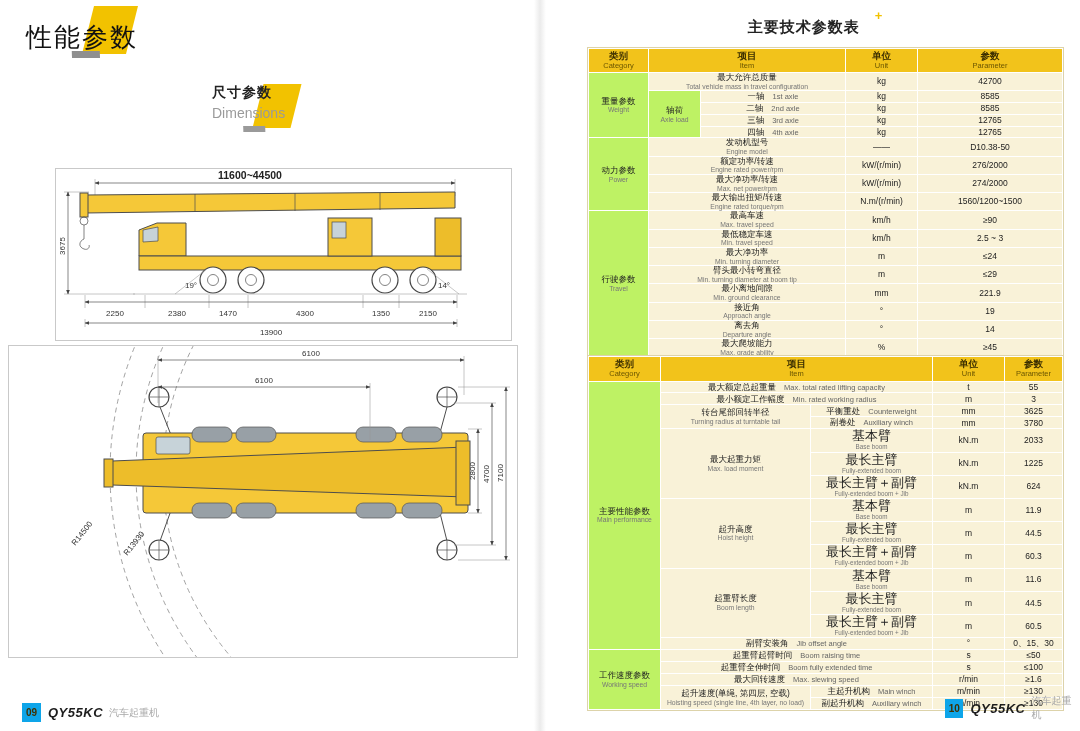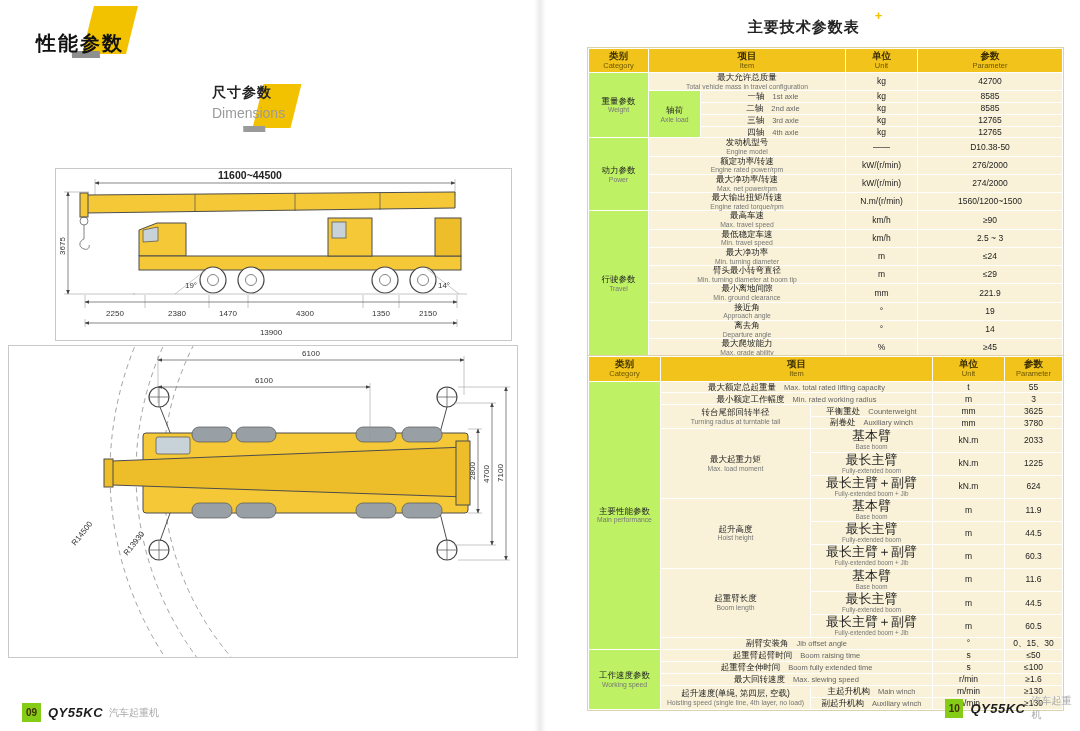--- a/index.html
+++ b/index.html
@@ -11,21 +11,21 @@
   .page{position:absolute;top:0;height:731px;}
   .page-left{left:0;width:540px;}
   .page-right{left:540px;width:540px;}
   .gutter{position:absolute;left:534px;top:0;width:12px;height:731px;pointer-events:none;
     background:linear-gradient(90deg,rgba(0,0,0,0) 0%,rgba(90,90,90,0.12) 50%,rgba(0,0,0,0) 100%);}
 
   
   .lp-header{position:absolute;left:22px;top:16px;width:260px;}
   .accent-main{position:absolute;left:66px;top:-10px;width:44px;height:48px;background:#F2C200;transform:skewX(-14deg);}
   .accent-main::after{content:"";position:absolute;left:-10px;bottom:-4px;width:28px;height:7px;background:#8f8f8f;transform:skewX(16deg);}
-  .lp-title{position:relative;margin:14px;font-size:20px;font-weight:bold;color:#111;letter-spacing:2px;z-index:2;}
+  .lp-title{position:relative;margin:4px;font-size:26px;font-weight:normal;color:#111;letter-spacing:2px;z-index:2;}
   .lp-sub{position:relative;font-size:13px;color:#8d8d8d;margin-top:4px;letter-spacing:.5px;z-index:2;}
 
   .dim-block{position:absolute;left:212px;top:84px;}
   .accent-dim{position:absolute;left:46px;top:0px;width:38px;height:44px;background:#F2C200;transform:skewX(-14deg);}
   .accent-dim::after{content:"";position:absolute;left:-9px;bottom:-4px;width:22px;height:6px;background:#9a9a9a;transform:skewX(16deg);}
   .dim-title{position:relative;margin:0;font-size:14px;font-weight:bold;color:#222;letter-spacing:1px;z-index:2;}
   .dim-sub{position:relative;font-size:14px;color:#9a9a9a;margin-top:3px;z-index:2;}
 
   
   .drawing1{position:absolute;left:55px;top:168px;width:457px;height:173px;}
@@ -65,21 +65,21 @@
   td .en{font-size:6.8px;line-height:1.1;color:#777;}
   td.sm .cn{font-size:13px;}
   td.sm .en{font-size:6.3px;}
   td.inline .cn{display:inline;margin-right:8px;}
   td.inline .en{display:inline;font-size:7.5px;color:#666;}
 
   
   .footer{position:absolute;bottom:9px;display:flex;align-items:center;}
   .footer-left{left:22px;}
   .footer-right{left:405px;}
-  .page-badge{width:19px;height:19px;background:#84cc16;color:#403000;font-size:10px;font-weight:bold;
+  .page-badge{width:19px;height:19px;background:#0ea5e9;color:#403000;font-size:10px;font-weight:bold;
     display:flex;align-items:center;justify-content:center;margin-right:7px;}
   .model{font-size:13px;font-weight:bold;font-style:italic;color:#1d1d1d;margin-right:6px;letter-spacing:.5px;}
   .product{font-size:10px;color:#a8a8a8;}
 </style>
 </head>
 <body>
 
 <section class="page page-left">
 
   <header class="lp-header">

